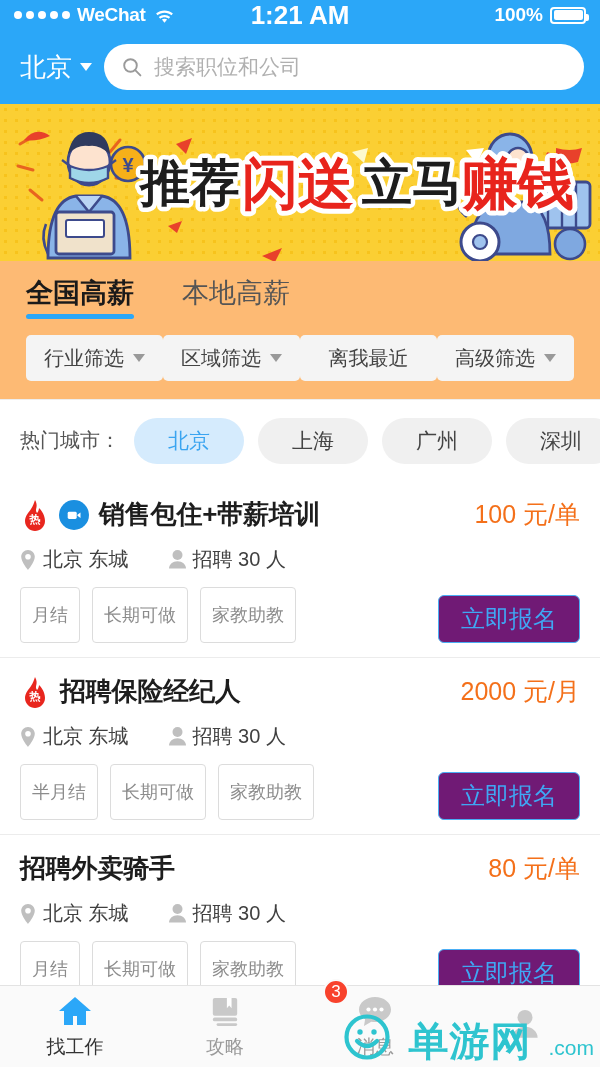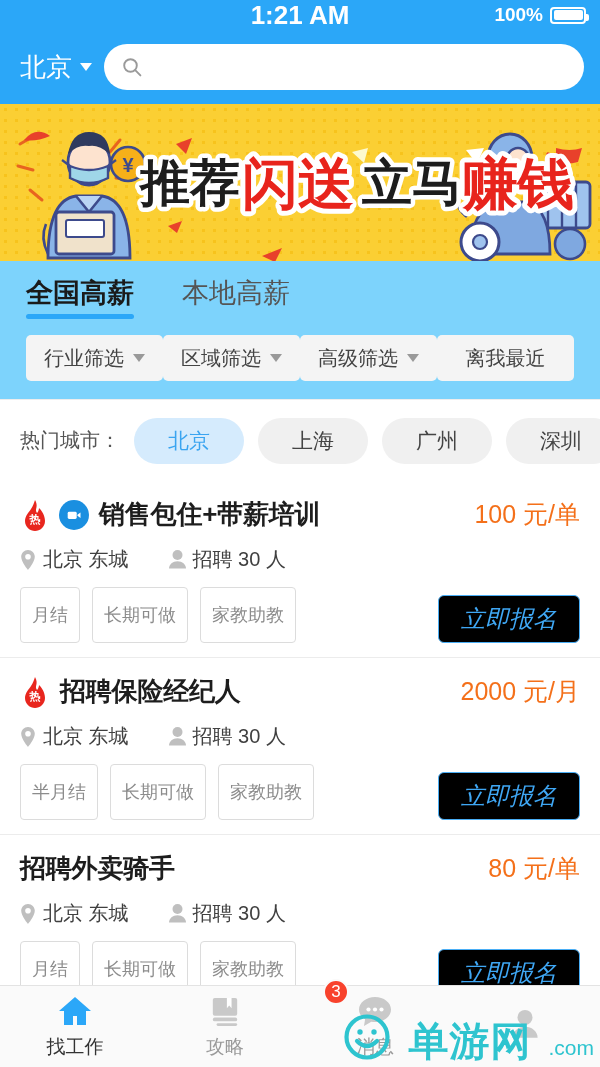--- a/index.html
+++ b/index.html
@@ -52,21 +52,21 @@
     height:157px; background:#fbcf33; position:relative; overflow:hidden;
   }
   .banner-dots {
     position:absolute; inset:0;
     background-image:radial-gradient(#f7c31c 1.6px, transparent 1.7px);
     background-size:11px 11px;
   }
   .banner svg { position:absolute; inset:0; width:100%; height:100%; }
 
   
-  .tabs-wrap { background:#7dd3fc; }
+  .tabs-wrap { background:#fdba74; }
   .tabs { display:flex; align-items:flex-end; padding:14px 26px 0; gap:48px; }
   .tab { font-size:27px; color:#555; padding-bottom:8px; position:relative; cursor:pointer; }
   .tab.active { color:#1a1a1a; font-weight:bold; }
   .tab.active::after {
     content:""; position:absolute; left:0; right:0; bottom:0; height:5px;
     background:#2ba7f8; border-radius:3px;
   }
   .filters { display:flex; padding:16px 26px 18px; }
   .chip {
     flex:1; height:46px; background:#f4f4f4; border-radius:5px;
@@ -104,22 +104,22 @@
   .pin { width:16px; height:20px; flex:none; }
   .person { width:17px; height:19px; flex:none; }
   .job-bottom { display:flex; align-items:flex-end; margin-top:14px; }
   .tags { display:flex; gap:12px; }
   .tag {
     border:1px solid #dcdcdc; border-radius:4px; color:#8c8c8c;
     font-size:18px; padding:15px 11px; background:#fff;
   }
   .apply-btn {
     margin-left:auto; border:1px solid #4aaef5; border-radius:6px;
-    color:#3fa7f4; font-size:24px; padding:8px 22px; background:#000000;
-    cursor:pointer; line-height:1.25;font-style:italic;
+    color:#3fa7f4; font-size:24px; padding:8px 22px; background:#701a75;
+    cursor:pointer; line-height:1.25;
   }
 
   
   .bottomnav {
     position:absolute; left:0; right:0; bottom:0; height:82px;
     background:#fafafa; border-top:1px solid #e3e3e3;
     display:flex; align-items:center;
   }
   .nav-item {
     flex:1; display:flex; flex-direction:column; align-items:center;
@@ -143,20 +143,37 @@
   .wm-logo { width:48px; height:48px; flex:none; }
   .wm-text { font-size:40px; color:#2ec4cf; font-weight:bold; letter-spacing:1px; line-height:1; }
   .wm-com { font-size:21px; color:#2ec4cf; line-height:1; padding-bottom:3px; }
 </style>
 </head>
 <body>
 
 <div class="phone">
 
   <div class="statusbar">
+    <div class="sb-left">
+      <span class="dots">
+        <i></i>
+          <i></i>
+          <i></i>
+          <i></i>
+          <i></i>
+      </span>
+      <span class="sb-carrier">WeChat</span>
+      <span class="wifi">
+        <svg viewBox="0 0 24 18">
+            <path d="M12 16.2l3.3-4.1c-1.9-1.5-4.7-1.5-6.6 0L12 16.2z" fill="#fff"></path>
+            <path d="M12 9.2c2 0 3.9.7 5.4 1.9l1.8-2.2C17.2 7.3 14.7 6.4 12 6.4S6.8 7.3 4.8 8.9l1.8 2.2C8.1 9.9 10 9.2 12 9.2z" fill="#fff"></path>
+            <path d="M12 3.4c3.3 0 6.4 1.2 8.8 3.2l1.8-2.2C19.7 1.9 16 .5 12 .5S4.3 1.9 1.4 4.4l1.8 2.2C5.6 4.6 8.7 3.4 12 3.4z" fill="#fff"></path>
+          </svg>
+      </span>
+    </div>
     <div class="sb-time">1:21 AM</div>
     <div class="sb-right">
       <span class="sb-batt-text">100%</span>
       <span class="batt">
           <i></i>
         </span>
     </div>
   </div>
 
   <div class="header">
@@ -164,20 +181,21 @@
       <span>北京</span>
       <span class="caret-down"></span>
     </div>
     <div class="searchbox">
       <span class="search-ico">
         <svg viewBox="0 0 20 20">
             <circle cx="8.5" cy="8.5" r="6.3" fill="none" stroke="#9a9a9a" stroke-width="1.9"></circle>
             <line x1="13.2" y1="13.2" x2="18.4" y2="18.4" stroke="#9a9a9a" stroke-width="1.9" stroke-linecap="round"></line>
           </svg>
       </span>
+      <span class="search-ph">搜索职位和公司</span>
     </div>
   </div>
 
   <div class="banner">
     <div class="banner-dots"></div>
     <svg viewBox="0 0 600 157" preserveAspectRatio="none">
 
       <g stroke="#e8641f" stroke-width="3" fill="none" stroke-linecap="round">
         <path d="M20 40 l14 -8"></path>
           <path d="M18 62 l15 4"></path>
@@ -251,25 +269,25 @@
     <div class="filters">
       <div class="chip">
         <span>行业筛选</span>
         <span class="caret"></span>
       </div>
       <div class="chip">
         <span>区域筛选</span>
         <span class="caret"></span>
       </div>
       <div class="chip">
+        <span>离我最近</span>
+      </div>
+      <div class="chip">
         <span>高级筛选</span>
         <span class="caret"></span>
-      </div>
-      <div class="chip">
-        <span>离我最近</span>
       </div>
     </div>
   </div>
 
   <div class="cityrow">
     <span class="cityrow-label">热门城市：</span>
     <span class="citychip sel">北京</span>
     <span class="citychip">上海</span>
     <span class="citychip">广州</span>
     <span class="citychip">深圳</span>

